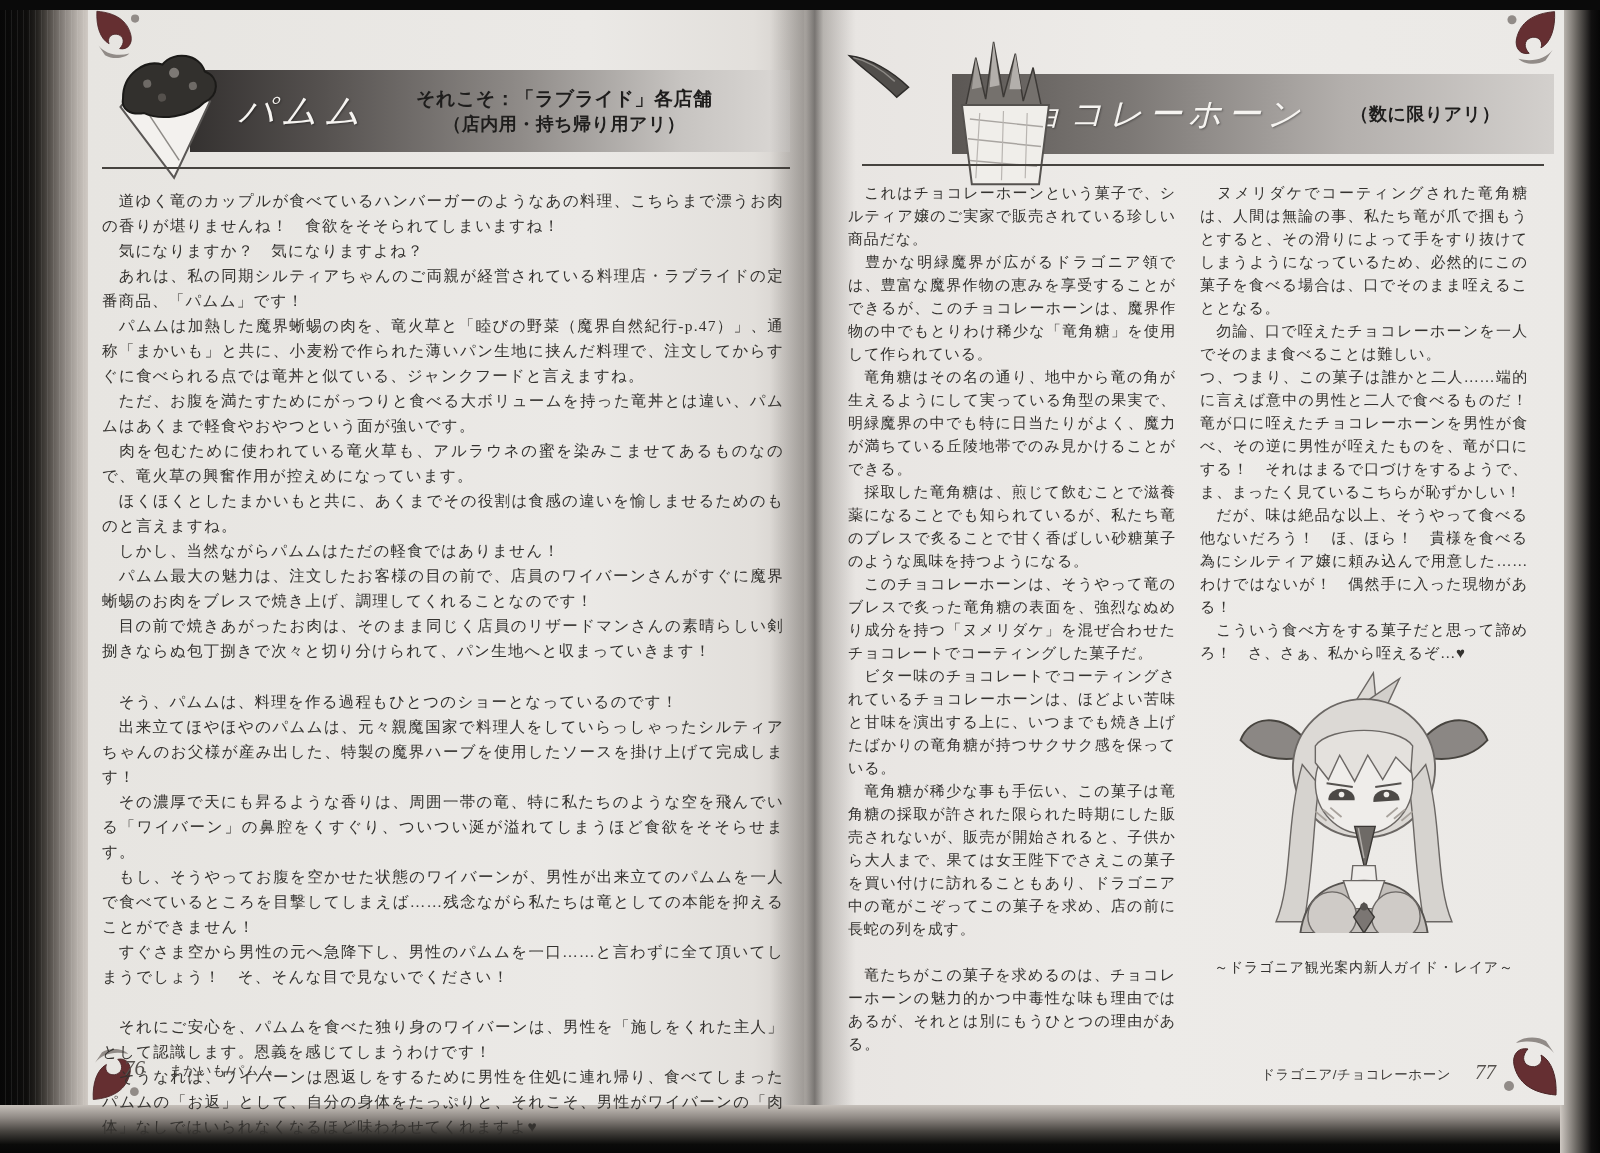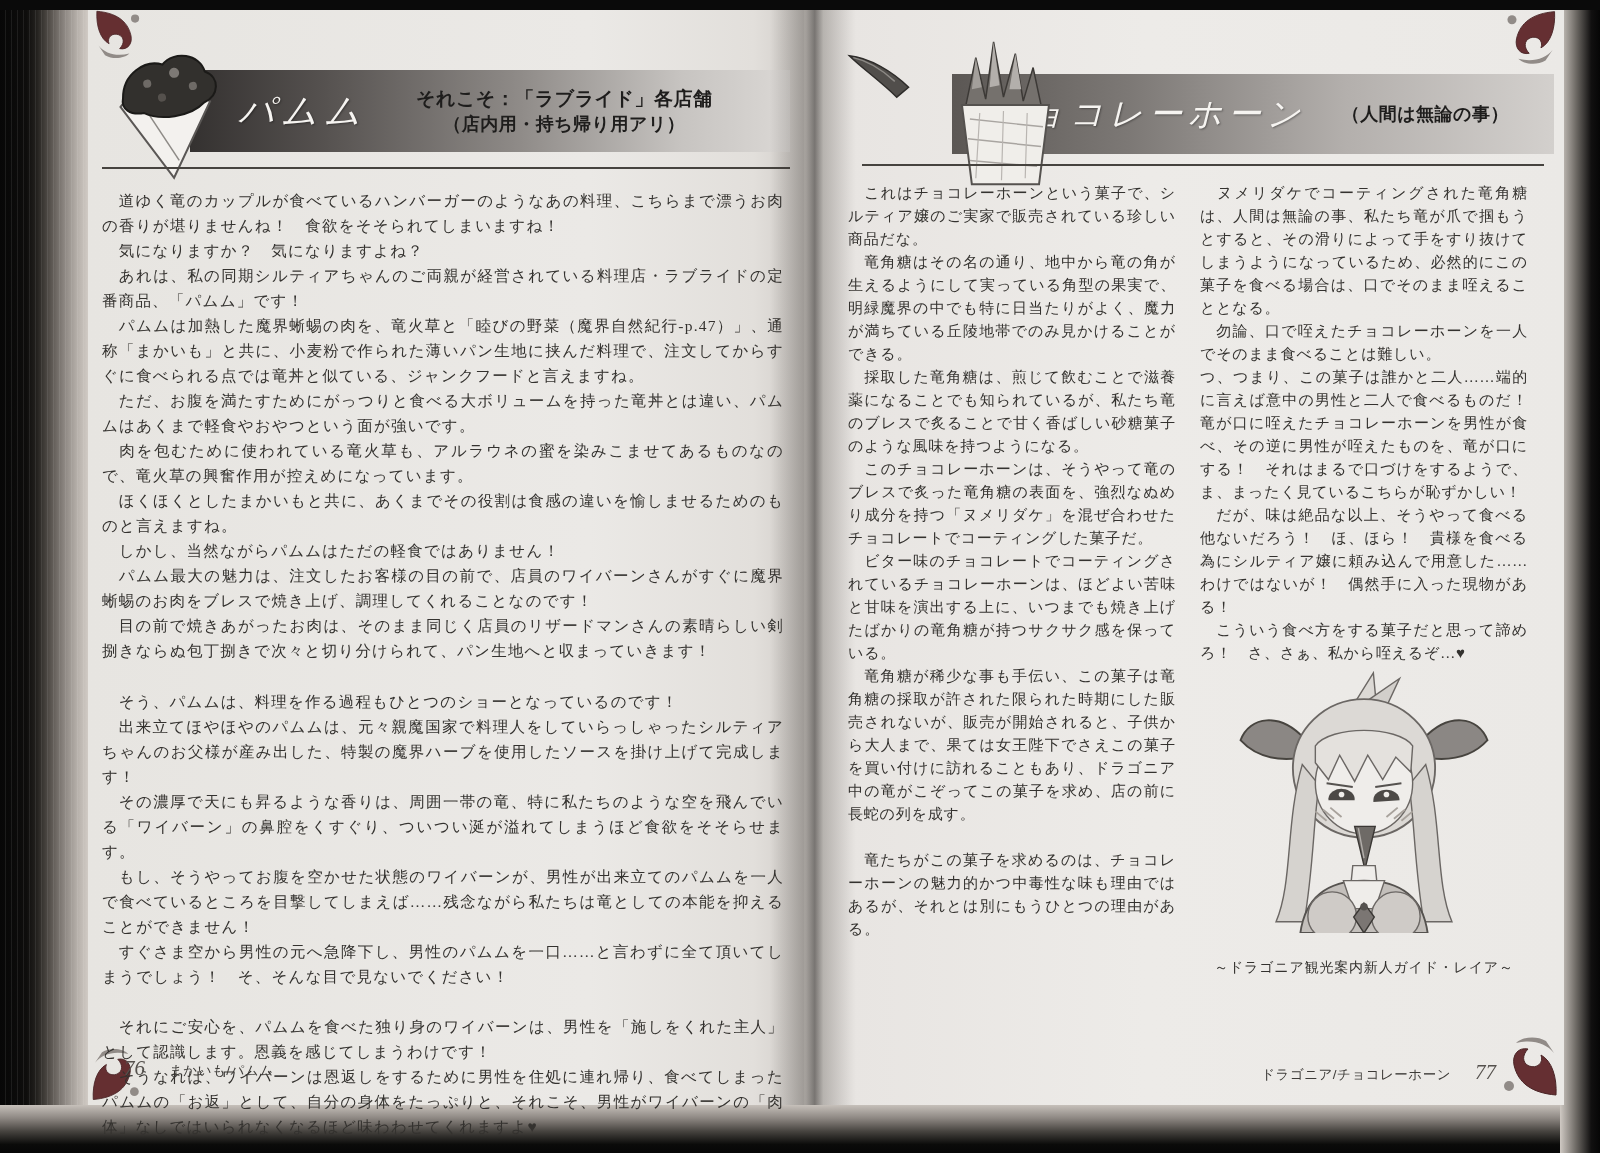--- a/index.html
+++ b/index.html
@@ -165,21 +165,21 @@
     </svg>
     <svg class="ornament orn-br" viewBox="0 0 64 64">
       <path d="M6,4 C30,6 44,16 48,34 C50,44 44,52 34,50 C40,44 40,36 33,33 C25,30 18,36 21,44 C10,38 5,22 6,4 Z" fill="#5a2023" stroke="#3c1416" stroke-width="1"></path>
       <path d="M8,46 C16,56 30,60 46,56 C40,62 26,64 16,58 Z" fill="#8a8480"></path>
       <circle cx="53" cy="13" r="5" fill="#8a8480"></circle>
     </svg>
 
     <div class="banner banner-right">
       <div class="banner-title">チョコレーホーン</div>
       <div class="shop">
-        <div class="l2">（人間は無論の事）</div>
+        <div class="l2">（数に限りアリ）</div>
       </div>
     </div>
 
     <svg class="choco-illo" viewBox="0 0 230 170">
       <path d="M4,28 C24,30 48,44 64,60 L52,70 C36,54 16,40 4,28 Z" fill="#514e4b" stroke="#2e2c2a" stroke-width="1.5"></path>
       <path d="M8,30 C22,33 38,43 50,54" stroke="#8d8a86" stroke-width="1.5" fill="none"></path>
       <path d="M122,78 L132,30 L142,72 L150,14 L160,70 L172,26 L180,74 L190,40 L198,78 Z" fill="#75716d" stroke="#3c3936" stroke-width="1.5"></path>
       <path d="M150,14 L156,58 L146,60 Z" fill="#b3afab"></path>
       <path d="M132,30 L138,60 L128,62 Z" fill="#a39f9b"></path>
       <path d="M172,26 L178,62 L166,62 Z" fill="#b3afab"></path>
@@ -187,20 +187,21 @@
       <path d="M126,92 L200,100 M124,112 L198,120 M126,134 L194,140" stroke="#a9a5a1" stroke-width="1.5" fill="none"></path>
       <path d="M136,86 L132,152 M160,84 L158,154 M184,86 L182,152" stroke="#b9b5b1" stroke-width="1.2" fill="none"></path>
     </svg>
 
     <div class="rule rule-right"></div>
 
     <div class="cols">
       <div class="col">
         <div>
             <p>　これはチョコレーホーンという菓子で、シルティア嬢のご実家で販売されている珍しい商品だな。</p>
+            <p>　豊かな明緑魔界が広がるドラゴニア領では、豊富な魔界作物の恵みを享受することができるが、このチョコレーホーンは、魔界作物の中でもとりわけ稀少な「竜角糖」を使用して作られている。</p>
             <p>　竜角糖はその名の通り、地中から竜の角が生えるようにして実っている角型の果実で、明緑魔界の中でも特に日当たりがよく、魔力が満ちている丘陵地帯でのみ見かけることができる。</p>
             <p>　採取した竜角糖は、煎じて飲むことで滋養薬になることでも知られているが、私たち竜のブレスで炙ることで甘く香ばしい砂糖菓子のような風味を持つようになる。</p>
             <p>　このチョコレーホーンは、そうやって竜のブレスで炙った竜角糖の表面を、強烈なぬめり成分を持つ「ヌメリダケ」を混ぜ合わせたチョコレートでコーティングした菓子だ。</p>
             <p>　ビター味のチョコレートでコーティングされているチョコレーホーンは、ほどよい苦味と甘味を演出する上に、いつまでも焼き上げたばかりの竜角糖が持つサクサク感を保っている。</p>
             <p>　竜角糖が稀少な事も手伝い、この菓子は竜角糖の採取が許された限られた時期にした販売されないが、販売が開始されると、子供から大人まで、果ては女王陛下でさえこの菓子を買い付けに訪れることもあり、ドラゴニア中の竜がこぞってこの菓子を求め、店の前に長蛇の列を成す。</p>
             <p class="blank-line"></p>
             <p>　竜たちがこの菓子を求めるのは、チョコレーホーンの魅力的かつ中毒性な味も理由ではあるが、それとは別にもうひとつの理由がある。</p>
           </div>
       </div>
       <div class="col">

